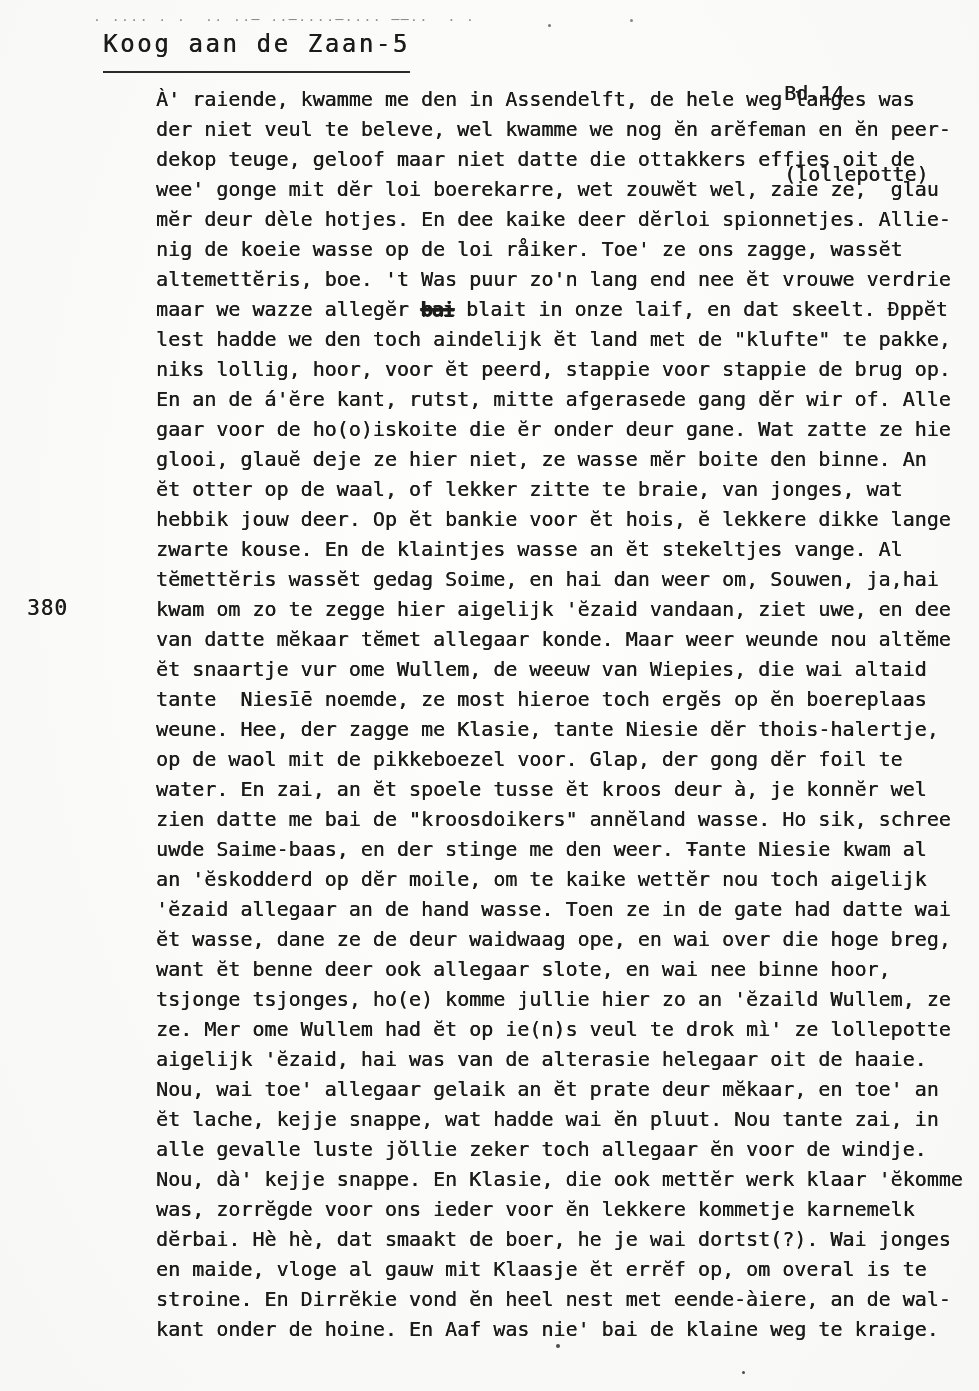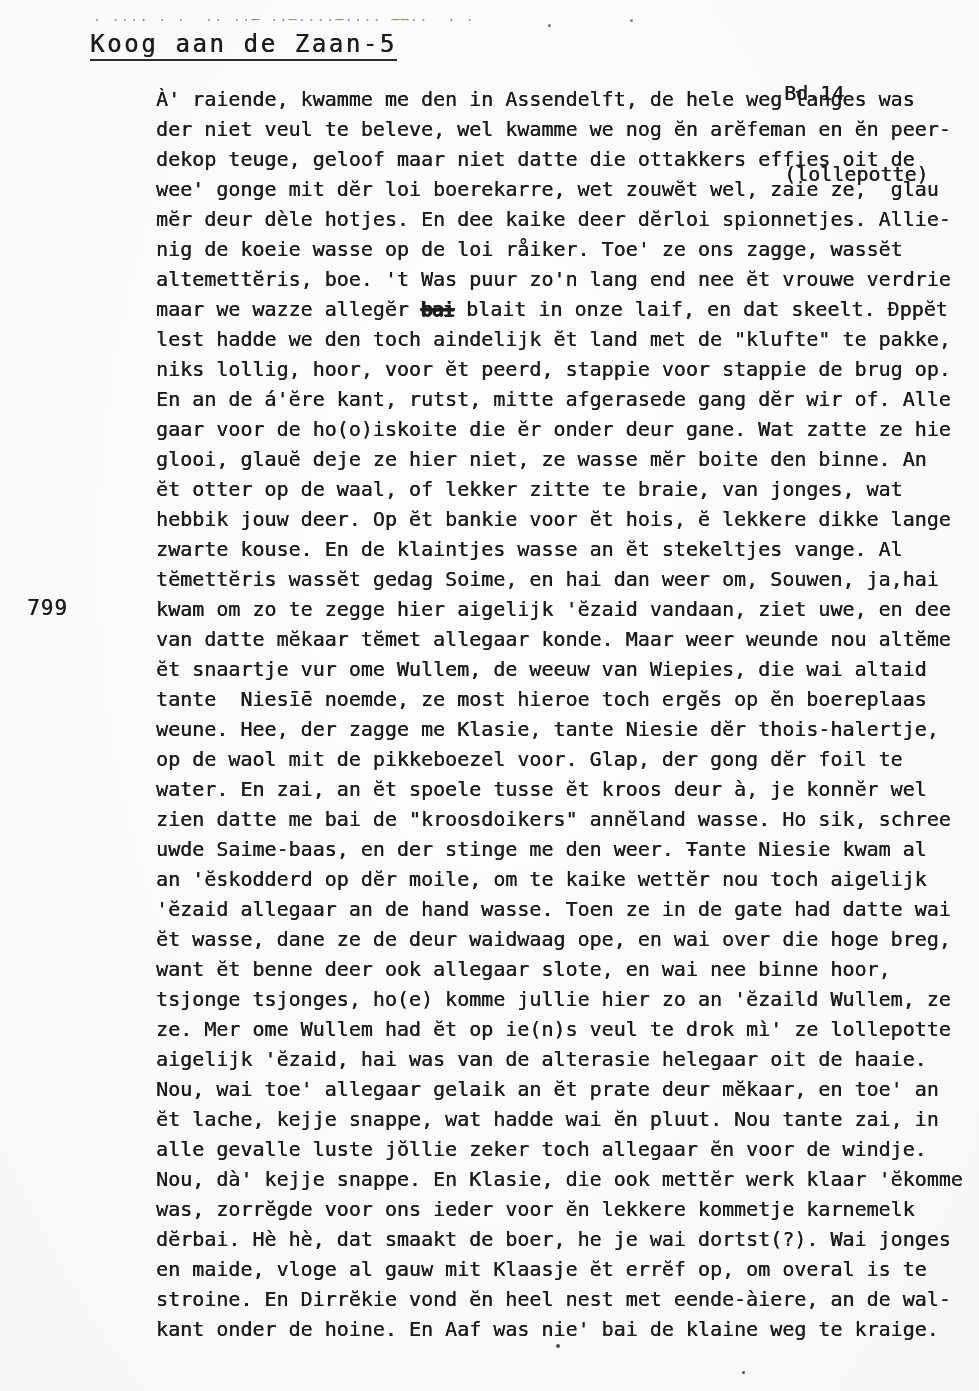--- a/index.html
+++ b/index.html
@@ -15,23 +15,23 @@
   }
   .worn-marks{
     position:absolute;left:93px;top:12px;
     width:340px;
     color:#8e8d8a;
     font-size:13px;letter-spacing:1.5px;
     white-space:pre;
     user-select:none;
   }
   .page-title{
-    position:absolute;left:90px;top:30px;
+    position:absolute;left:103px;top:30px;
     font-size:24px;letter-spacing:2.6px;
-    padding-bottom:1px;
+    padding-bottom:13px;
     border-bottom:2.5px solid #2a2a2a;
     text-shadow:0.4px 0 0 currentColor;
     white-space:pre;
   }
   .vol-block{
     position:absolute;left:784px;top:26px;
     font-size:20px;line-height:27px;
     text-shadow:0.4px 0 0 currentColor;
     white-space:pre;
   }
@@ -65,19 +65,19 @@
 </head>
 <body>
 
 <div class="page">
   <div class="worn-marks">· ···· · ·  ·· ··─ ··─····─···· ──··  · ·</div>
   <div class="page-title">Koog aan de Zaan-5</div>
   <div class="vol-block">
     <div>Bd.14</div>
     <div>(lollepotte)</div>
   </div>
-  <div class="margin-num">799</div>
+  <div class="margin-num">380</div>
   <div class="body-text" id="body-lines"><div class="line">À' raiende, kwamme me den in Assendelft, de hele weg langes was</div><div class="line">der niet veul te beleve, wel kwamme we nog ĕn arĕfeman en ĕn peer-</div><div class="line">dekop teuge, geloof maar niet datte die ottakkers effies oit de</div><div class="line">wee' gonge mit dĕr loi boerekarre, wet zouwĕt wel, zaie ze,  glau</div><div class="line">mĕr deur dèle hotjes. En dee kaike deer dĕrloi spionnetjes. Allie-</div><div class="line">nig de koeie wasse op de loi råiker. Toe' ze ons zagge, wassĕt</div><div class="line">altemettĕris, boe. 't Was puur zo'n lang end nee ĕt vrouwe verdrie</div><div class="line">maar we wazze allegĕr <span class="struck">bai</span> blait in onze laif, en dat skeelt. Ðppĕt</div><div class="line">lest hadde we den toch aindelijk ĕt land met de "klufte" te pakke,</div><div class="line">niks lollig, hoor, voor ĕt peerd, stappie voor stappie de brug op.</div><div class="line">En an de á'ĕre kant, rutst, mitte afgerasede gang dĕr wir of. Alle</div><div class="line">gaar voor de ho(o)iskoite die ĕr onder deur gane. Wat zatte ze hie</div><div class="line">glooi, glauĕ deje ze hier niet, ze wasse mĕr boite den binne. An</div><div class="line">ĕt otter op de waal, of lekker zitte te braie, van jonges, wat</div><div class="line">hebbik jouw deer. Op ĕt bankie voor ĕt hois, ĕ lekkere dikke lange</div><div class="line">zwarte kouse. En de klaintjes wasse an ĕt stekeltjes vange. Al</div><div class="line">tĕmettĕris wassĕt gedag Soime, en hai dan weer om, Souwen, ja,hai</div><div class="line">kwam om zo te zegge hier aigelijk 'ĕzaid vandaan, ziet uwe, en dee</div><div class="line">van datte mĕkaar tĕmet allegaar konde. Maar weer weunde nou altĕme</div><div class="line">ĕt snaartje vur ome Wullem, de weeuw van Wiepies, die wai altaid</div><div class="line">tante  Niesīē noemde, ze most hieroe toch ergĕs op ĕn boereplaas</div><div class="line">weune. Hee, der zagge me Klasie, tante Niesie dĕr thois-halertje,</div><div class="line">op de waol mit de pikkeboezel voor. Glap, der gong dĕr foil te</div><div class="line">water. En zai, an ĕt spoele tusse ĕt kroos deur à, je konnĕr wel</div><div class="line">zien datte me bai de "kroosdoikers" annĕland wasse. Ho sik, schree</div><div class="line">uwde Saime-baas, en der stinge me den weer. Ŧante Niesie kwam al</div><div class="line">an 'ĕskodderd op dĕr moile, om te kaike wettĕr nou toch aigelijk</div><div class="line">'ĕzaid allegaar an de hand wasse. Toen ze in de gate had datte wai</div><div class="line">ĕt wasse, dane ze de deur waidwaag ope, en wai over die hoge breg,</div><div class="line">want ĕt benne deer ook allegaar slote, en wai nee binne hoor,</div><div class="line">tsjonge tsjonges, ho(e) komme jullie hier zo an 'ĕzaild Wullem, ze</div><div class="line">ze. Mer ome Wullem had ĕt op ie(n)s veul te drok mì' ze lollepotte</div><div class="line">aigelijk 'ĕzaid, hai was van de alterasie helegaar oit de haaie.</div><div class="line">Nou, wai toe' allegaar gelaik an ĕt prate deur mĕkaar, en toe' an</div><div class="line">ĕt lache, kejje snappe, wat hadde wai ĕn pluut. Nou tante zai, in</div><div class="line">alle gevalle luste jŏllie zeker toch allegaar ĕn voor de windje.</div><div class="line">Nou, dà' kejje snappe. En Klasie, die ook mettĕr werk klaar 'ĕkomme</div><div class="line">was, zorrĕgde voor ons ieder voor ĕn lekkere kommetje karnemelk</div><div class="line">dĕrbai. Hè hè, dat smaakt de boer, he je wai dortst(?). Wai jonges</div><div class="line">en maide, vloge al gauw mit Klaasje ĕt errĕf op, om overal is te</div><div class="line">stroine. En Dirrĕkie vond ĕn heel nest met eende-àiere, an de wal-</div><div class="line">kant onder de hoine. En Aaf was nie' bai de klaine weg te kraige.</div></div>
   <div class="speck s1"></div>
   <div class="speck s2"></div>
   <div class="speck s3"></div>
   <div class="speck s4"></div>
 </div>
 
 </body></html>

